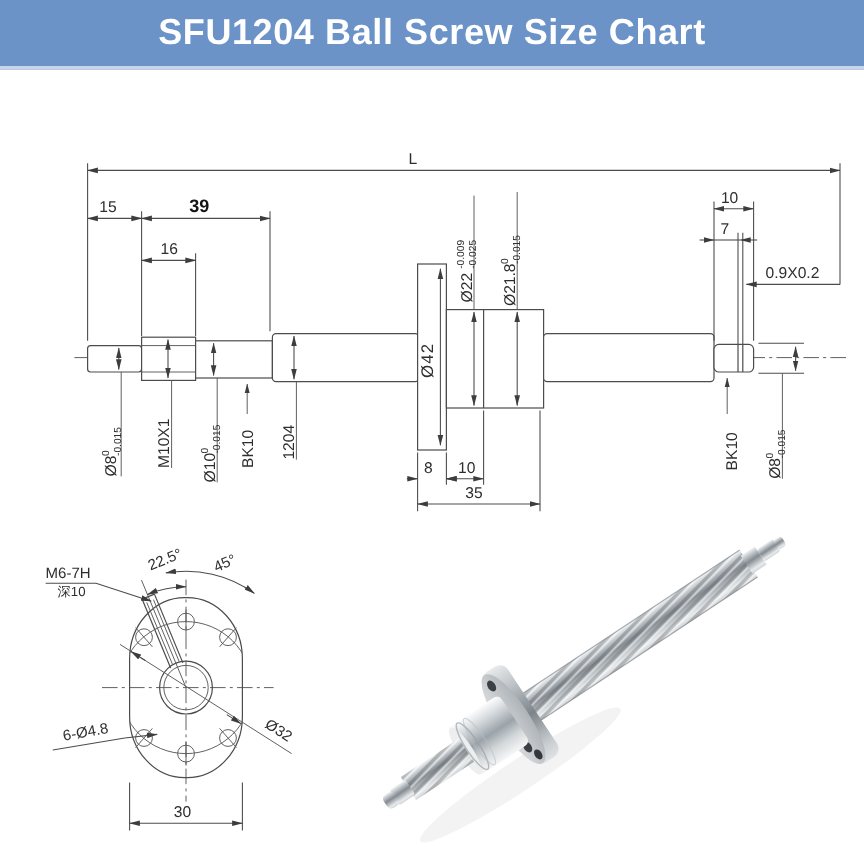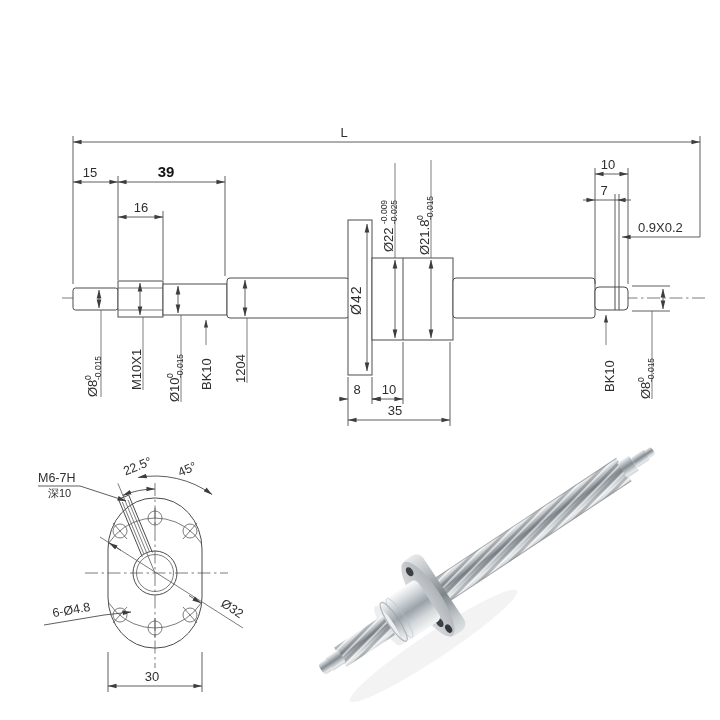--- a/index.html
+++ b/index.html
@@ -20,20 +20,23 @@
   .t11{font-size:11px;}
   .t14{font-size:14px;letter-spacing:1px;}
   .t8{font-size:8.5px;}
   .tb{font-size:15px;font-weight:bold;fill:#141414;}
   .tm{text-anchor:middle;}
 </style>
 </head>
 <body>
 
 <div class="stage">
+  <div class="titlebar">
+    <span>SFU1204 Ball Screw Size Chart</span>
+  </div>
 
   <svg width="720" height="720" viewBox="0 0 720 720">
     <defs>
       <marker id="ar" viewBox="0 0 10 6" refX="9.5" refY="3" markerWidth="10" markerHeight="6" orient="auto-start-reverse">
         <path d="M10,3 L0,0.4 L0,5.6 Z" fill="#3d3d3d"></path>
       </marker>
       <linearGradient id="gMetal" x1="0" y1="0" x2="0" y2="1">
         <stop offset="0" stop-color="#f2f4f5"></stop>
           <stop offset=".18" stop-color="#c3c9cd"></stop>
         <stop offset=".45" stop-color="#848b91"></stop>

